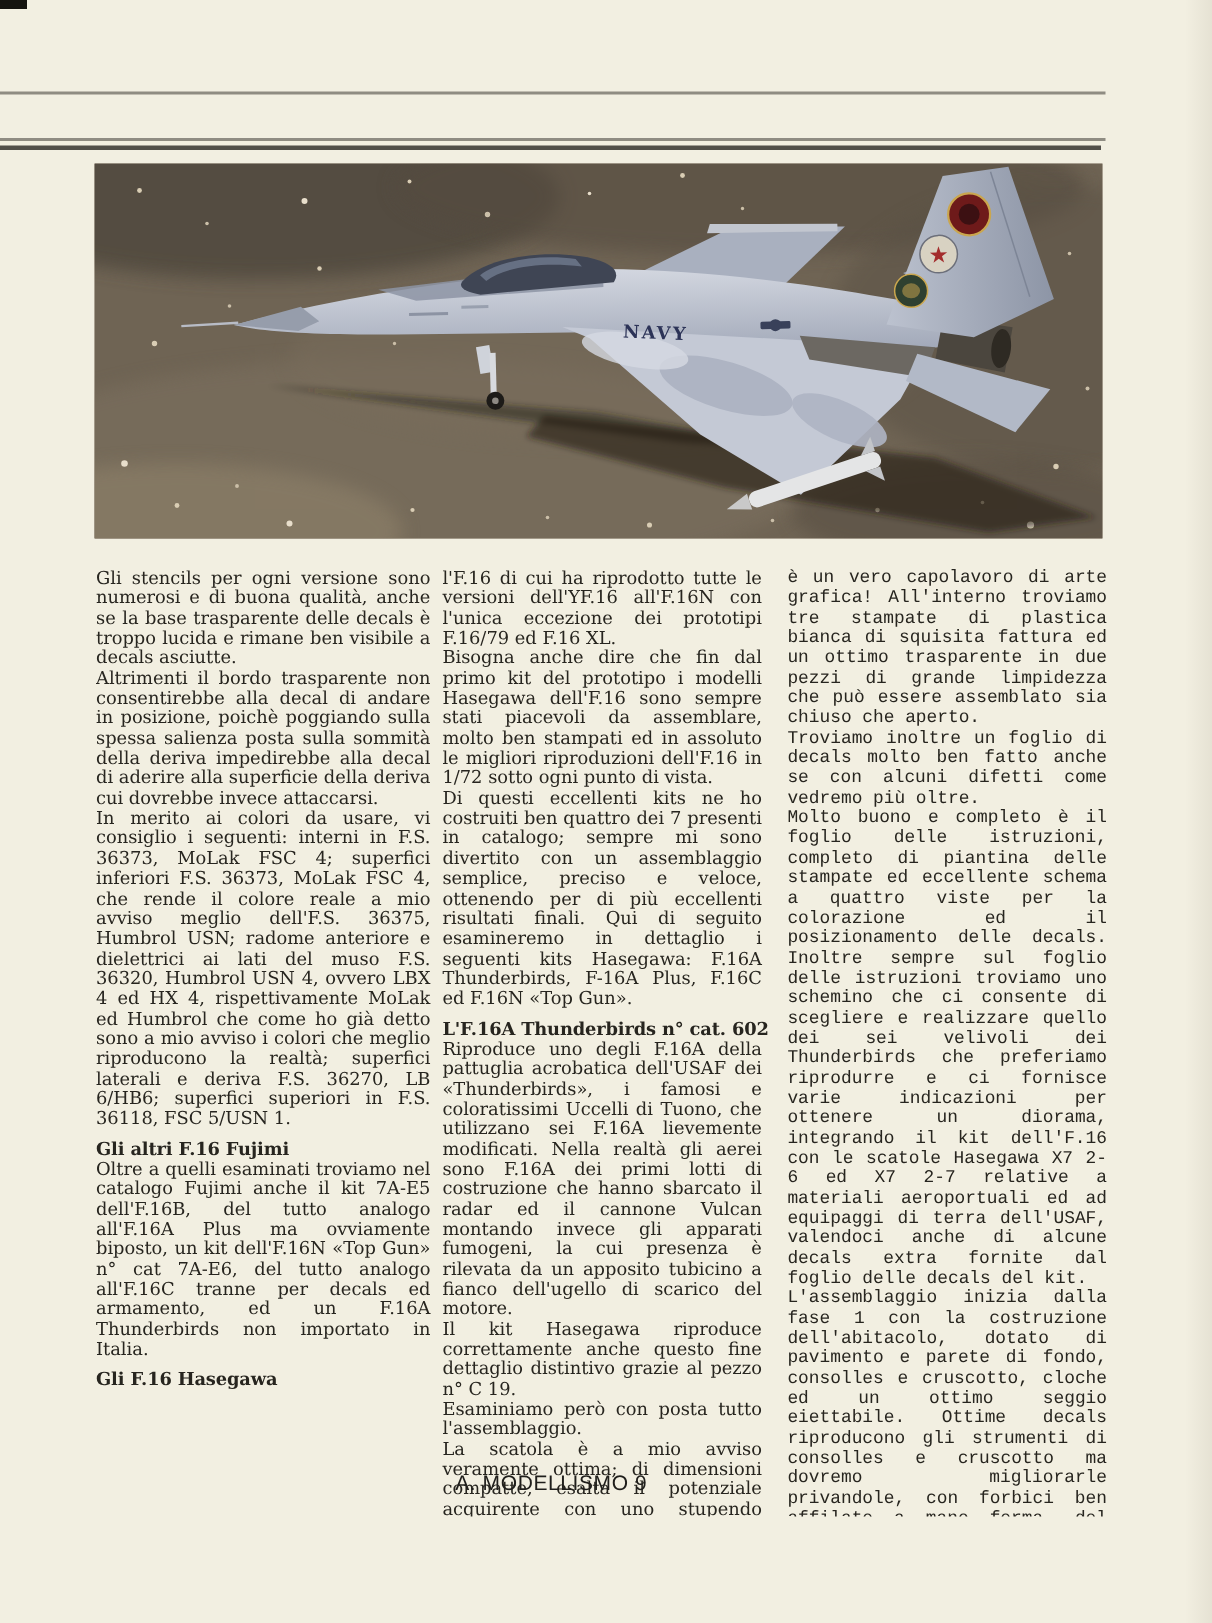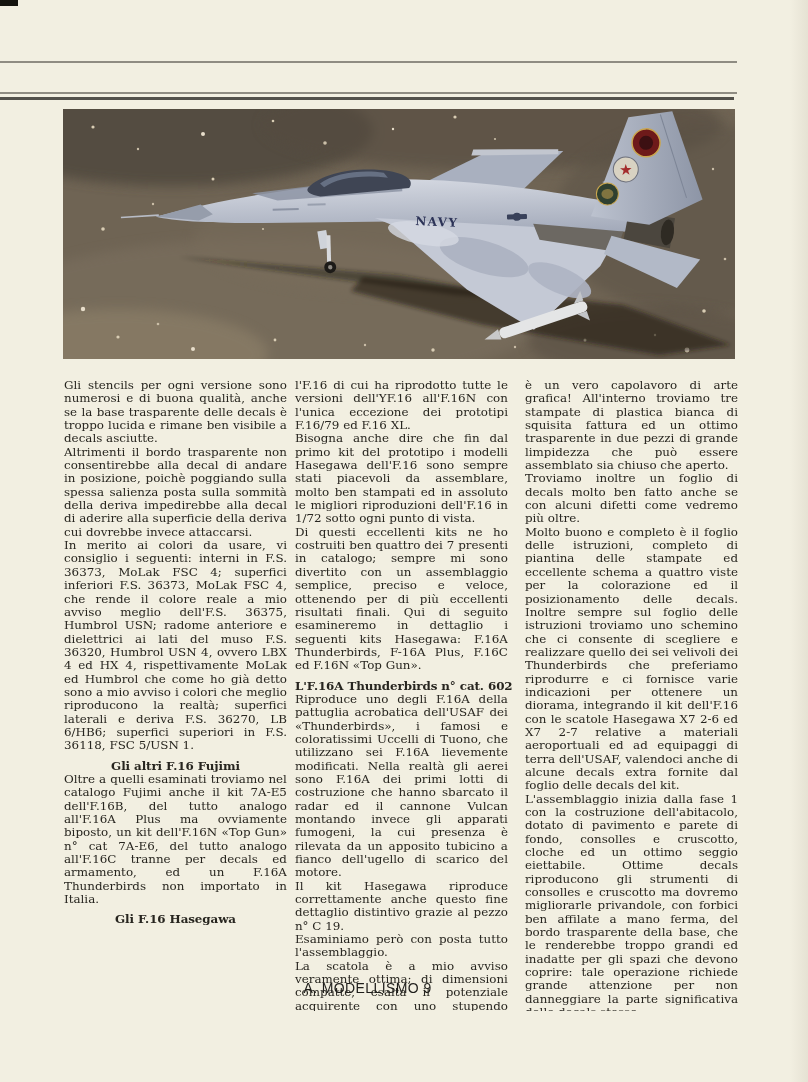--- a/index.html
+++ b/index.html
@@ -25,25 +25,25 @@
     position:absolute;left:64px;top:379px;width:674px;height:632px;
     display:flex;overflow:hidden;
   }
   .col{
     text-align:justify;color:#27251f;
     font-size:11.9px;line-height:13.35px;
     hyphens:auto;-webkit-hyphens:auto;
   }
   .col1{width:226px;margin-right:8px;}
   .col2{width:213px;margin-right:17px;}
-  .col3{width:216px;}
+  .col3{width:216px;font-family:Liberation Mono, monospace;}
   .col p{margin:0;}
   .col h4{
     font-size:11.9px;letter-spacing:-0.1px;margin:7px 0 0 0;
-    font-weight:bold;line-height:13.35px;text-align:center;white-space:nowrap;
+    font-weight:bold;line-height:13.35px;text-align:left;white-space:nowrap;
   }
   .footer{
     position:absolute;left:0;top:980px;width:735px;
     text-align:center;
     font-family:"Liberation Sans", sans-serif;
     font-size:14px;letter-spacing:0.4px;color:#1f1e1b;
   }
 </style>
 </head>
 <body>

